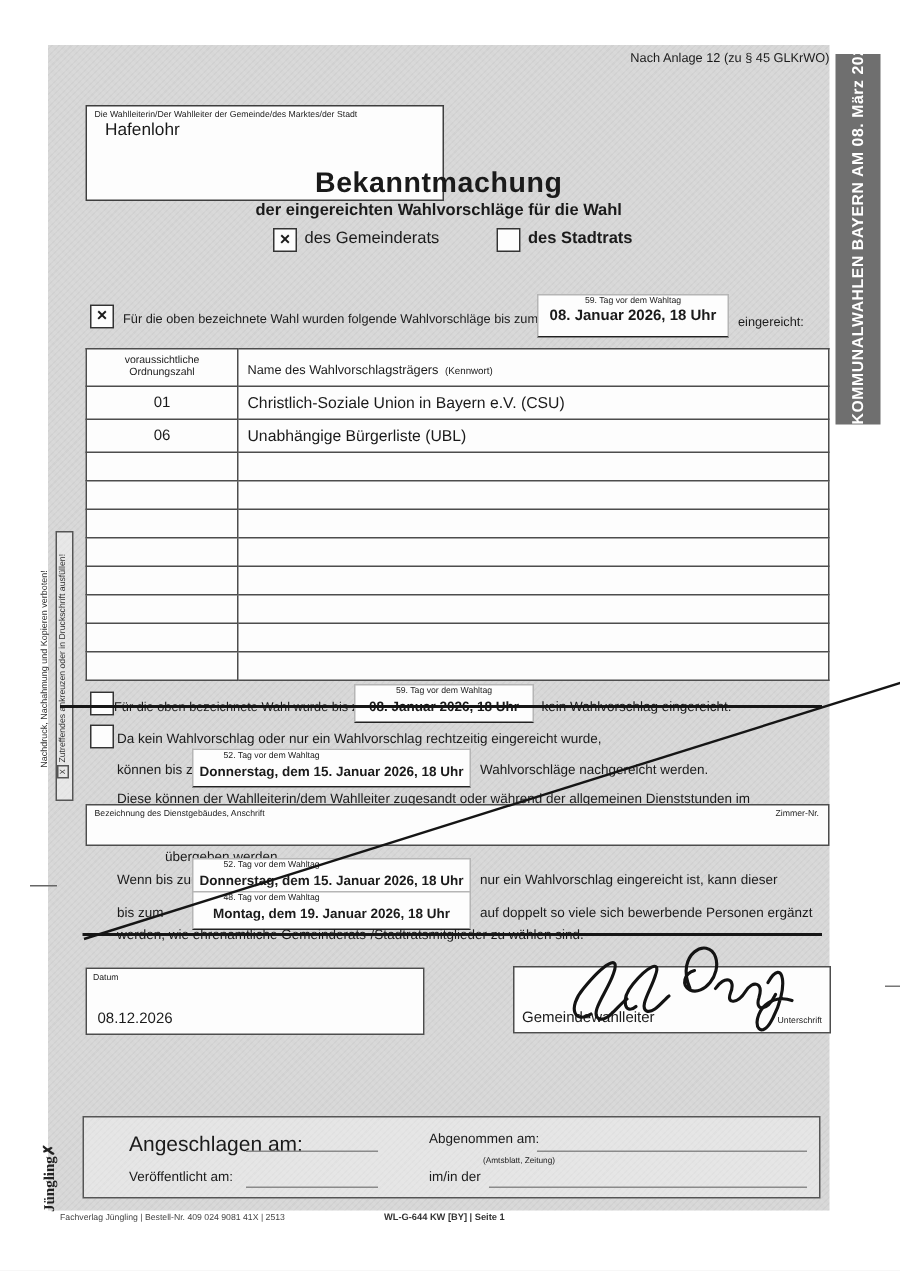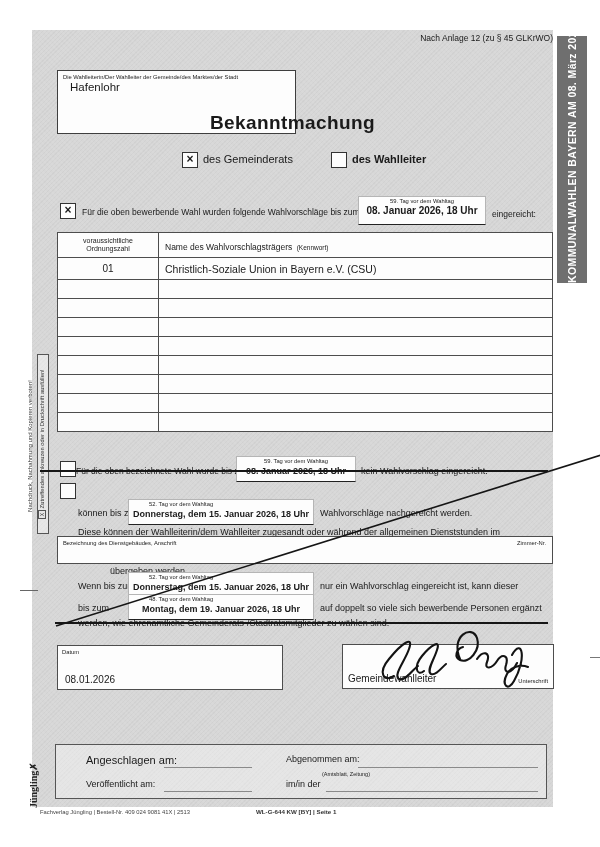--- a/index.html
+++ b/index.html
@@ -50,33 +50,34 @@
   </div>
 
   <div class="abs" style="left:57px;top:42px;width:237px;height:62px;background:#fdfdfd;border:1px solid #3e3e3e;z-index:2;margin-top:28px;">
     <div style="font-size:5.8px;padding:3px 4px 0 5px;color:#222;">Die Wahlleiterin/Der Wahlleiter der Gemeinde/des Marktes/der Stadt</div>
     <div style="font-size:11.5px;padding:1px 0 0 12px;">Hafenlohr</div>
   </div>
 
   <div class="abs" style="left:300px;top:33px;width:253px;text-align:right;font-size:8.5px;z-index:2;">Nach Anlage 12 (zu § 45 GLKrWO)</div>
 
   <div class="titleblock" style="top:112px;font-size:19px;letter-spacing:.4px;z-index:2;text-align:center;">Bekanntmachung</div>
+  <div class="titleblock" style="top:134px;font-size:11px;z-index:2;">der eingereichten Wahlvorschläge für die Wahl</div>
 
   <div class="cb" style="left:182px;top:152px;z-index:2;">
     <span>×</span>
   </div>
   <div class="abs" style="left:203px;top:153px;font-weight:normal;font-size:11px;z-index:2;">des Gemeinderats</div>
   <div class="cb" style="left:331px;top:152px;z-index:2;"></div>
-  <div class="abs" style="left:352px;top:153px;font-weight:bold;font-size:11px;z-index:2;">des Wahlleiter</div>
+  <div class="abs" style="left:352px;top:153px;font-weight:bold;font-size:11px;z-index:2;">des Stadtrats</div>
 
 
   <div class="cb" style="left:60px;top:203px;z-index:2;">
     <span>×</span>
   </div>
-  <div class="body-txt" style="left:82px;top:207px;font-size:8.5px;z-index:2;">Für die oben bewerbende Wahl wurden folgende Wahlvorschläge bis zum</div>
+  <div class="body-txt" style="left:82px;top:207px;font-size:8.5px;z-index:2;">Für die oben bezeichnete Wahl wurden folgende Wahlvorschläge bis zum</div>
   <div class="boxfield" style="left:358px;top:196px;width:126px;height:27px;z-index:2;">
     <span class="hint">59. Tag vor dem Wahltag</span>
     <span class="fval" style="font-size:10px;">08. Januar 2026, 18 Uhr</span>
   </div>
   <div class="body-txt" style="left:492px;top:209px;font-size:8.5px;z-index:2;">eingereicht:</div>
 
   <table id="wvtable">
     <tbody>
         <tr style="height:25px;">
       <td class="c1">
@@ -85,20 +86,24 @@
       </td>
       <td>
         <span style="font-size:8.5px;">Name des Wahlvorschlagsträgers</span>
         <span style="font-size:6.5px;">(Kennwort)</span>
       </td>
     </tr>
     <tr style="height:22px;">
       <td class="c1" style="font-size:10px;">01</td>
       <td style="font-size:10.5px;margin-top:41px;">Christlich-Soziale Union in Bayern e.V. (CSU)</td>
     </tr>
+    <tr style="height:22px;">
+      <td class="c1" style="font-size:10px;">06</td>
+      <td style="font-size:10.5px;">Unabhängige Bürgerliste (UBL)</td>
+    </tr>
     <tr style="height:19px;">
           <td class="c1"></td>
           <td></td>
         </tr>
     <tr style="height:19px;">
           <td class="c1"></td>
           <td></td>
         </tr>
     <tr style="height:19px;">
           <td class="c1"></td>
@@ -130,20 +135,21 @@
   <div class="cb" style="left:60px;top:461px;z-index:2;"></div>
   <div class="body-txt" style="left:76px;top:466px;font-size:8.5px;z-index:2;">Für die oben bezeichnete Wahl wurde bis zum</div>
   <div class="boxfield" style="left:236px;top:456px;width:118px;height:24px;z-index:2;">
     <span class="hint">59. Tag vor dem Wahltag</span>
     <span class="fval">08. Januar 2026, 18 Uhr</span>
   </div>
   <div class="body-txt" style="left:361px;top:466px;z-index:2;">kein Wahlvorschlag eingereicht.</div>
   <div class="strike" style="left:40px;top:470px;width:508px;"></div>
 
   <div class="cb" style="left:60px;top:483px;z-index:2;"></div>
+  <div class="body-txt" style="left:78px;top:487px;z-index:2;">Da kein Wahlvorschlag oder nur ein Wahlvorschlag rechtzeitig eingereicht wurde,</div>
 
   <div class="body-txt" style="left:78px;top:508px;z-index:2;">können bis zum</div>
   <div class="boxfield" style="left:128px;top:499px;width:184px;height:24px;z-index:2;">
     <span class="hint" style="text-align:left;padding-left:20px;">52. Tag vor dem Wahltag</span>
     <span class="fval">Donnerstag, dem 15. Januar 2026, 18 Uhr</span>
   </div>
   <div class="body-txt" style="left:320px;top:508px;z-index:2;">Wahlvorschläge nachgereicht werden.</div>
 
   <div class="body-txt" style="left:78px;top:527px;z-index:2;">Diese können der Wahlleiterin/dem Wahlleiter zugesandt oder während der allgemeinen Dienststunden im</div>
 
@@ -166,41 +172,41 @@
     <span class="hint" style="text-align:left;padding-left:20px;">48. Tag vor dem Wahltag</span>
     <span class="fval">Montag, dem 19. Januar 2026, 18 Uhr</span>
   </div>
   <div class="body-txt" style="left:320px;top:603px;z-index:2;">auf doppelt so viele sich bewerbende Personen ergänzt</div>
 
   <div class="body-txt" style="left:78px;top:618px;z-index:2;">werden, wie ehrenamtliche Gemeinderats-/Stadtratsmitglieder zu wählen sind.</div>
   <div class="strike" style="left:55px;top:622px;width:493px;"></div>
 
   <div class="abs" style="left:57px;top:645px;width:224px;height:43px;background:#fdfdfd;border:1px solid #4d4d4d;z-index:2;">
     <div class="lbl-s" style="left:4px;top:3px;">Datum</div>
-    <div class="abs" style="left:7px;bottom:4px;font-size:10px;">08.01.2026</div>
+    <div class="abs" style="left:7px;bottom:4px;font-size:10px;">08.12.2026</div>
   </div>
   <div class="abs" style="left:342px;top:644px;width:210px;height:43px;background:#fdfdfd;border:1px solid #4d4d4d;z-index:2;">
     <div class="abs" style="left:5px;bottom:4px;font-size:10px;">Gemeindewahlleiter</div>
     <div class="lbl-s" style="right:5px;bottom:4px;">Unterschrift</div>
   </div>
   <svg class="overlay" width="600" height="847" viewBox="0 0 600 847">
 
     <line x1="56" y1="626" x2="601" y2="455" stroke="#151515" stroke-width="1.6"></line>
 
     <g transform="translate(378,624)" stroke="#131313" stroke-width="2.1" fill="none" stroke-linecap="round">
       <path d="M16,52 C5,59 0,48 11,35 C24,19 36,11 31,25 C27,37 15,51 21,55 C27,58 34,46 40,42"></path>
       <path d="M46,47 C39,53 35,43 44,32 C53,21 63,15 59,26 C56,36 48,47 53,50 C58,52 64,43 68,40"></path>
       <path d="M82,35 C72,12 94,0 99,14 C103,26 91,40 82,36 C76,33 78,25 85,23"></path>
       <path d="M99,35 C105,26 113,28 109,38 C106,46 114,45 119,37 C124,29 131,31 128,41 C125,50 133,51 139,39"></path>
       <path d="M134,31 C144,13 149,34 136,57 C130,68 123,61 129,50 C133,43 142,40 150,43"></path>
     </g>
   </svg>
 
   <div class="abs" style="left:55px;top:744px;width:490px;height:53px;border:1.5px solid #555;background:rgba(255,255,255,.35);z-index:2;">
-    <div class="abs" style="left:30px;top:9px;font-size:11px;">Angeschlagen am:</div>
+    <div class="abs" style="left:30px;top:9px;font-size:14px;">Angeschlagen am:</div>
     <div class="underl" style="left:108px;top:22px;width:88px;"></div>
     <div class="abs" style="left:230px;top:9px;font-size:9px;">Abgenommen am:</div>
     <div class="underl" style="left:302px;top:22px;width:180px;"></div>
     <div class="lbl-s" style="left:266px;top:26px;font-size:5.5px;">(Amtsblatt, Zeitung)</div>
     <div class="abs" style="left:30px;top:34px;font-size:9px;">Veröffentlicht am:</div>
     <div class="underl" style="left:108px;top:46px;width:88px;"></div>
     <div class="abs" style="left:230px;top:34px;font-size:9px;">im/in der</div>
     <div class="underl" style="left:270px;top:46px;width:212px;"></div>
   </div>
 

